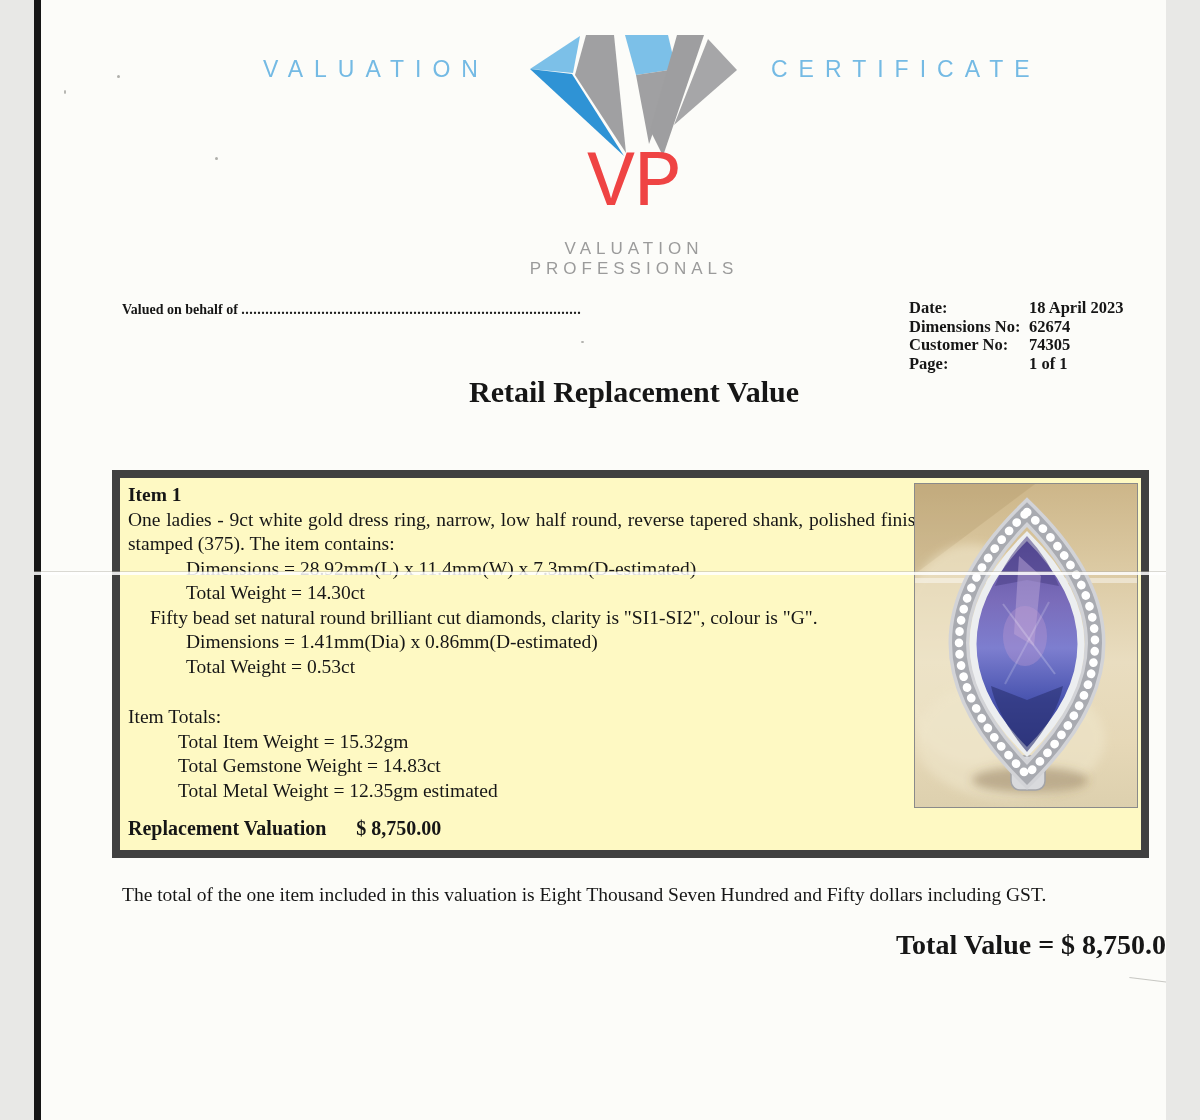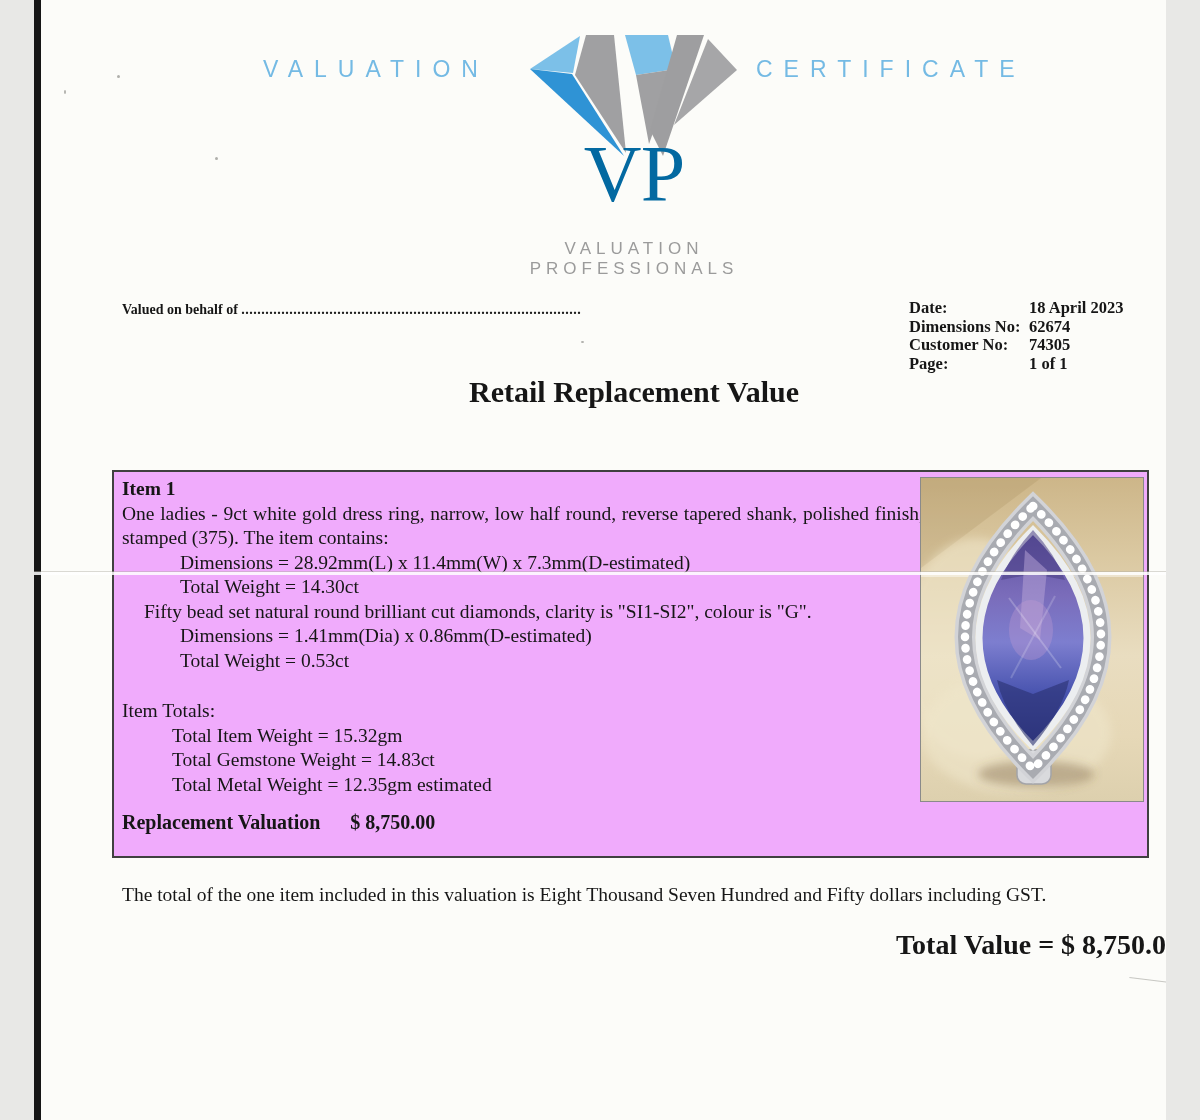--- a/index.html
+++ b/index.html
@@ -15,44 +15,44 @@
     background:linear-gradient(to bottom, rgba(176,174,164,.45) 0 1px, rgba(255,255,255,.85) 1px 4px);
     pointer-events:none; z-index:9; }
   .crease2 { position:absolute; left:1095px; top:983px; width:100px; height:0;
     border-top:1px solid #9a9a96; opacity:.55; transform:rotate(7deg); }
   .speck { position:absolute; background:#8f8f8a; border-radius:50%; opacity:.7; }
 
   
   .brand-word { position:absolute; top:56px; font-family:"Liberation Sans","DejaVu Sans",sans-serif;
     font-size:23px; font-weight:400; letter-spacing:11px; color:#74bae4; }
   #word-left  { left:229px; }
-  #word-right { left:722px; }
+  #word-right { left:737px; }
   .logo-diamond { position:absolute; left:488px; top:27px; }
-  .vp-monogram { position:absolute; left:600px; top:134px; transform:translateX(-50%);
-    font-family:Liberation Serif, serif; font-size:80px; line-height:1;
-    font-weight:500; color:#0369a1; letter-spacing:-1px; }
+  .vp-monogram { position:absolute; left:600px; top:144px; transform:translateX(-50%);
+    font-family:Liberation Mono, monospace; font-size:80px; line-height:1;
+    font-weight:500; color:#ef4444; letter-spacing:-1px; }
   .logo-sub { position:absolute; left:600px; transform:translateX(-50%);
     font-family:"Liberation Sans","DejaVu Sans",sans-serif; color:#9b9b9b;
     font-size:17px; letter-spacing:5px; white-space:nowrap; }
   #logo-sub1 { top:239px; }
   #logo-sub2 { top:259px; }
 
   
   .valued-line { position:absolute; left:88px; top:302px; font-size:14px; font-weight:bold; white-space:nowrap; }
   .valued-line .dots { letter-spacing:0.5px; }
   .meta { position:absolute; left:875px; top:299px; font-size:16.5px; font-weight:bold; line-height:18.5px; }
   .meta-row { white-space:nowrap; }
   .meta-label { display:inline-block; width:120px; }
 
   .section-title { position:absolute; left:600px; top:375px; transform:translateX(-50%);
     font-size:30px; font-weight:bold; white-space:nowrap; }
 
   
   .item-box { position:absolute; left:78px; top:470px; width:1037px; height:388px;
-    border:2px solid #404040; background:#f0abfc; }
+    border:8px solid #404040; background:#fef9c3; }
   .item-text { position:absolute; left:8px; top:5px; width:802px; font-size:19.5px; line-height:24.5px; }
   .item-heading { font-weight:bold; }
   .item-desc { text-align:justify; }
   .comp-line { padding-left:22px; }
   .comp-detail { padding-left:58px; }
   .totals-heading { margin-top:26px; }
   .totals-line { padding-left:50px; }
   .repl-line { margin-top:12px; font-weight:bold; font-size:20px; line-height:26px; }
   .repl-value { margin-left:30px; }
 

